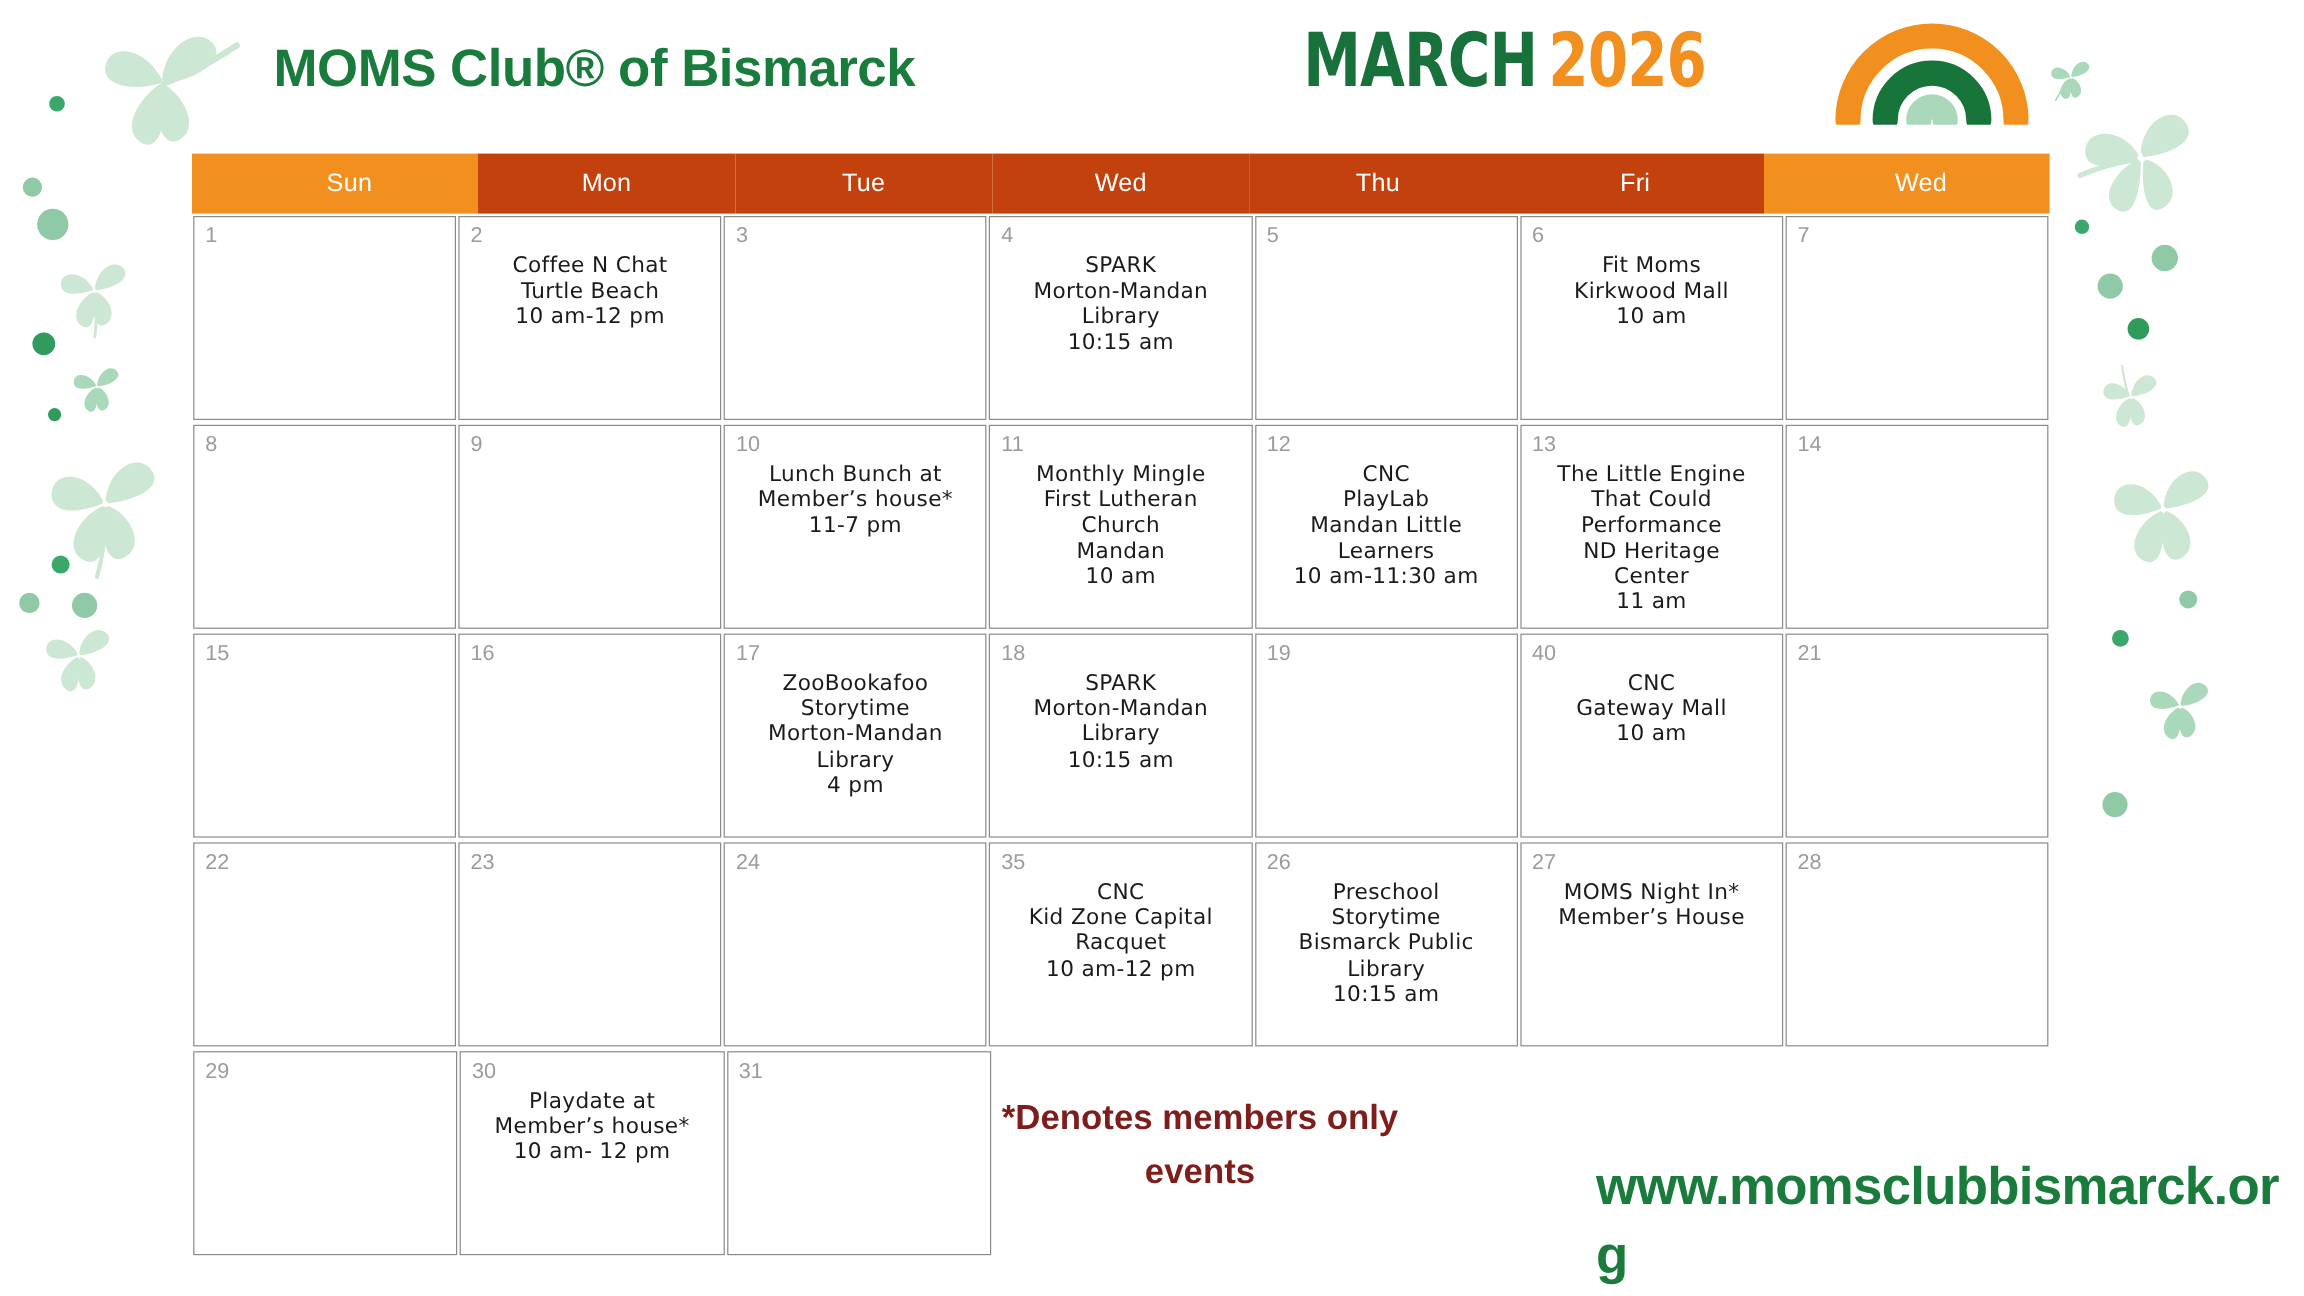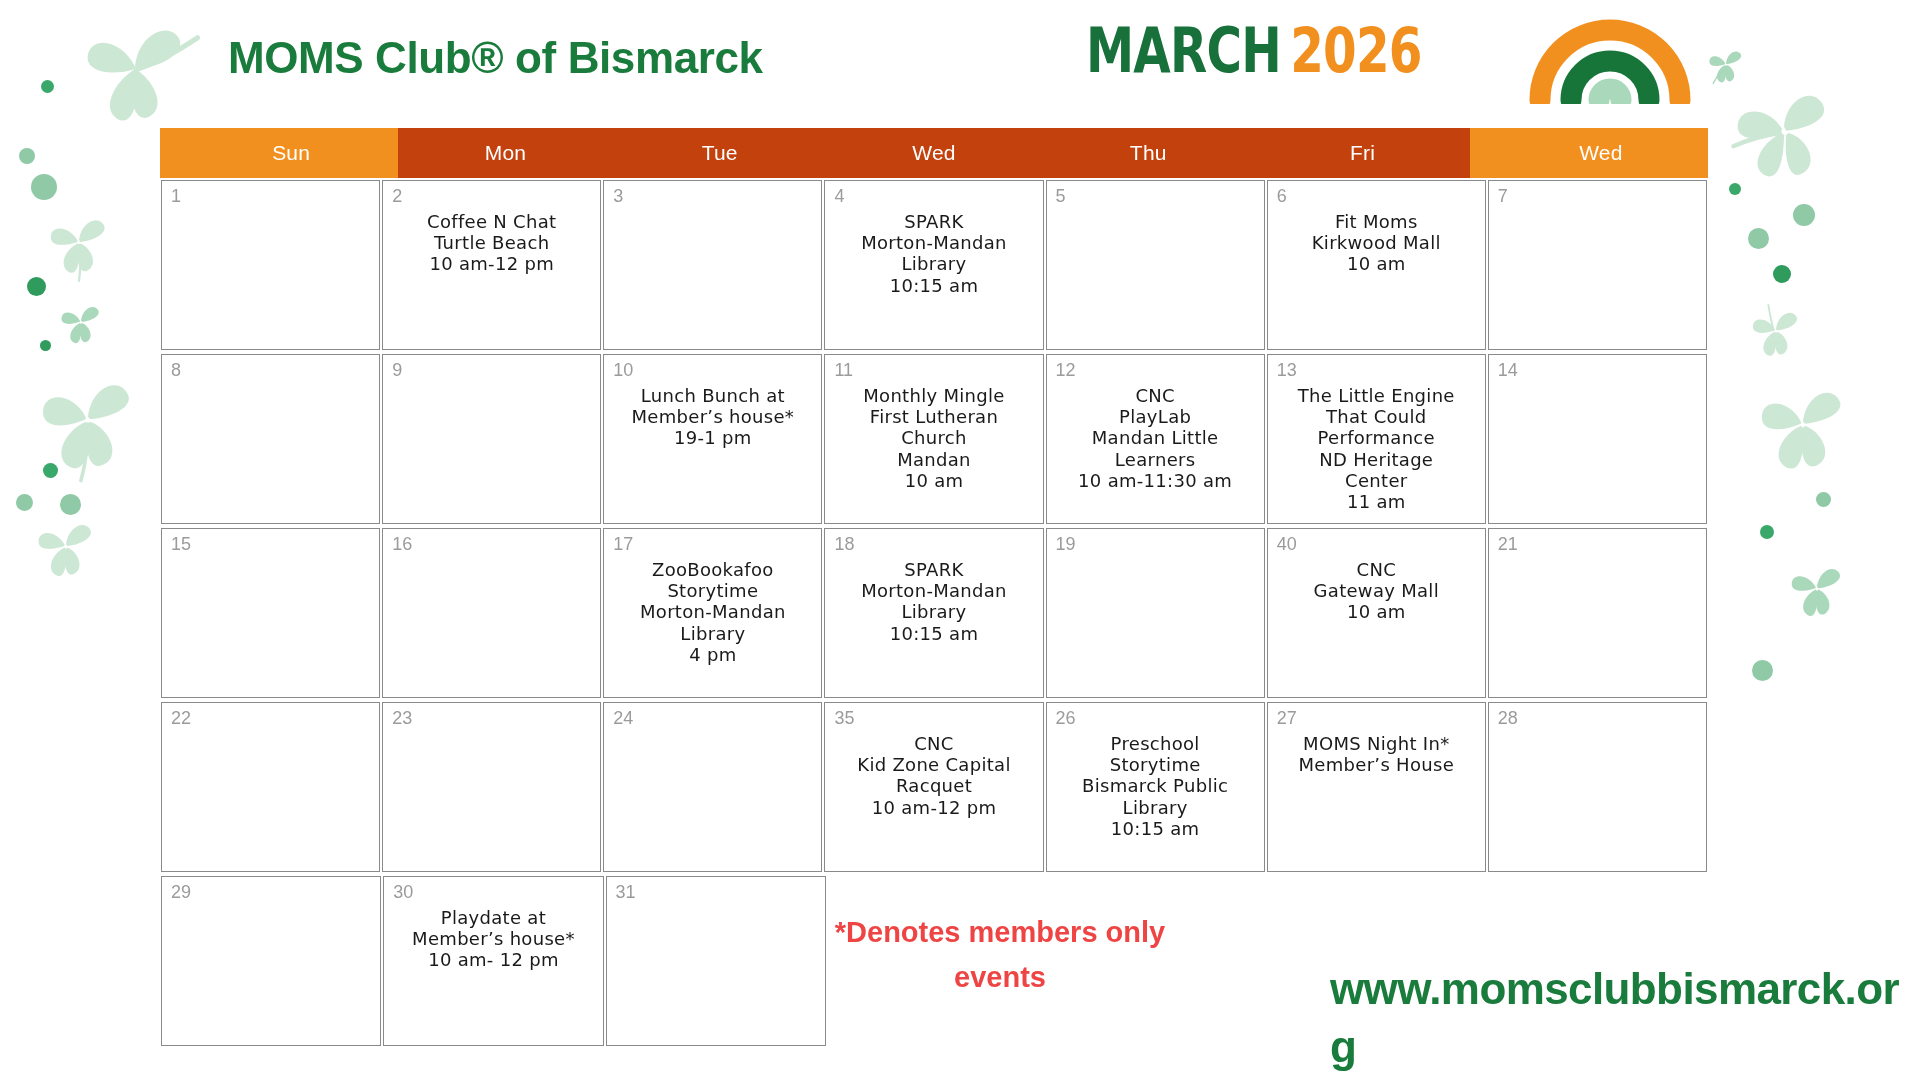--- a/index.html
+++ b/index.html
@@ -134,21 +134,21 @@
     background: transparent;
   }
 
   
   .footnote {
     position: absolute;
     left: 780px;
     top: 910px;
     width: 440px;
     text-align: center;
-    color: #ef4444;
+    color: #7f1d1d;
     font-size: 29px;
     font-weight: 700;
     line-height: 1.55;
     z-index: 3;
   }
   .website {
     position: absolute;
     left: 1330px;
     top: 960px;
     width: 580px;
@@ -338,21 +338,21 @@
         <div class="day-cell">
           <div class="day-num">8</div>
         </div>
         <div class="day-cell">
           <div class="day-num">9</div>
         </div>
         <div class="day-cell">
           <div class="day-num">10</div>
           <div class="event">Lunch Bunch at
 Member’s house*
-19-1 pm</div>
+11-7 pm</div>
         </div>
         <div class="day-cell">
           <div class="day-num">11</div>
           <div class="event">Monthly Mingle
 First Lutheran
 Church
 Mandan
 10 am</div>
         </div>
         <div class="day-cell">

